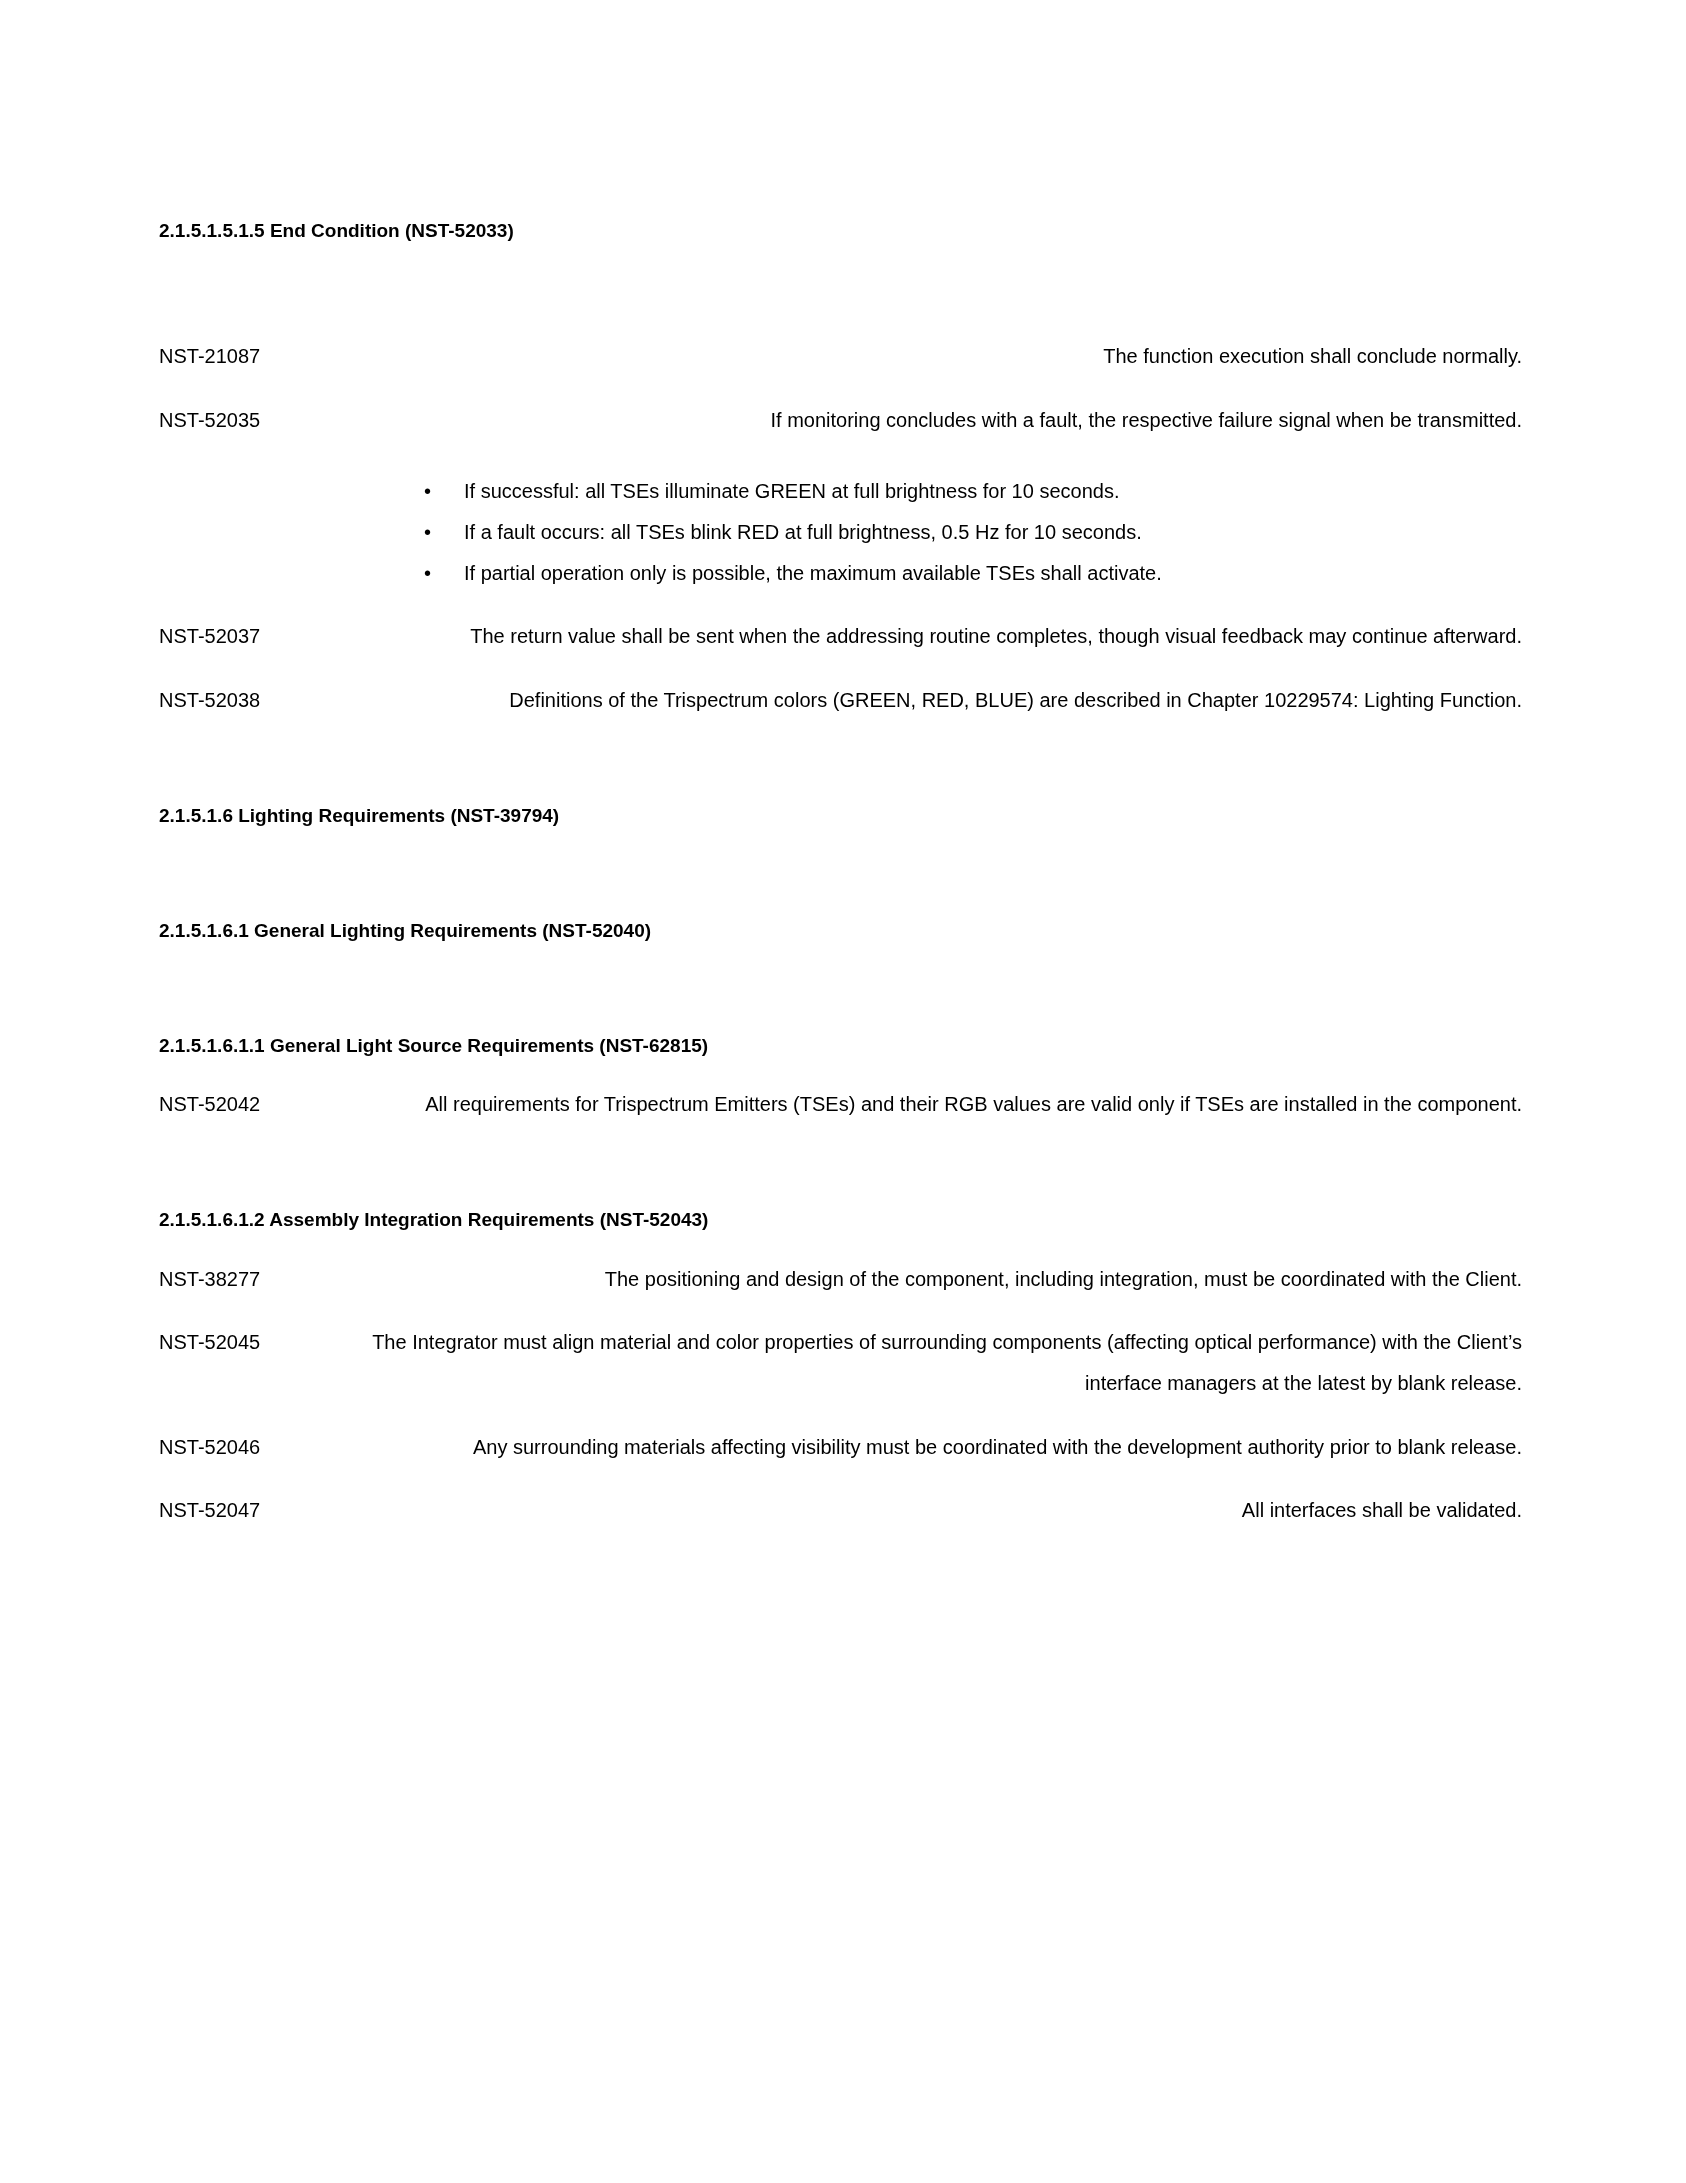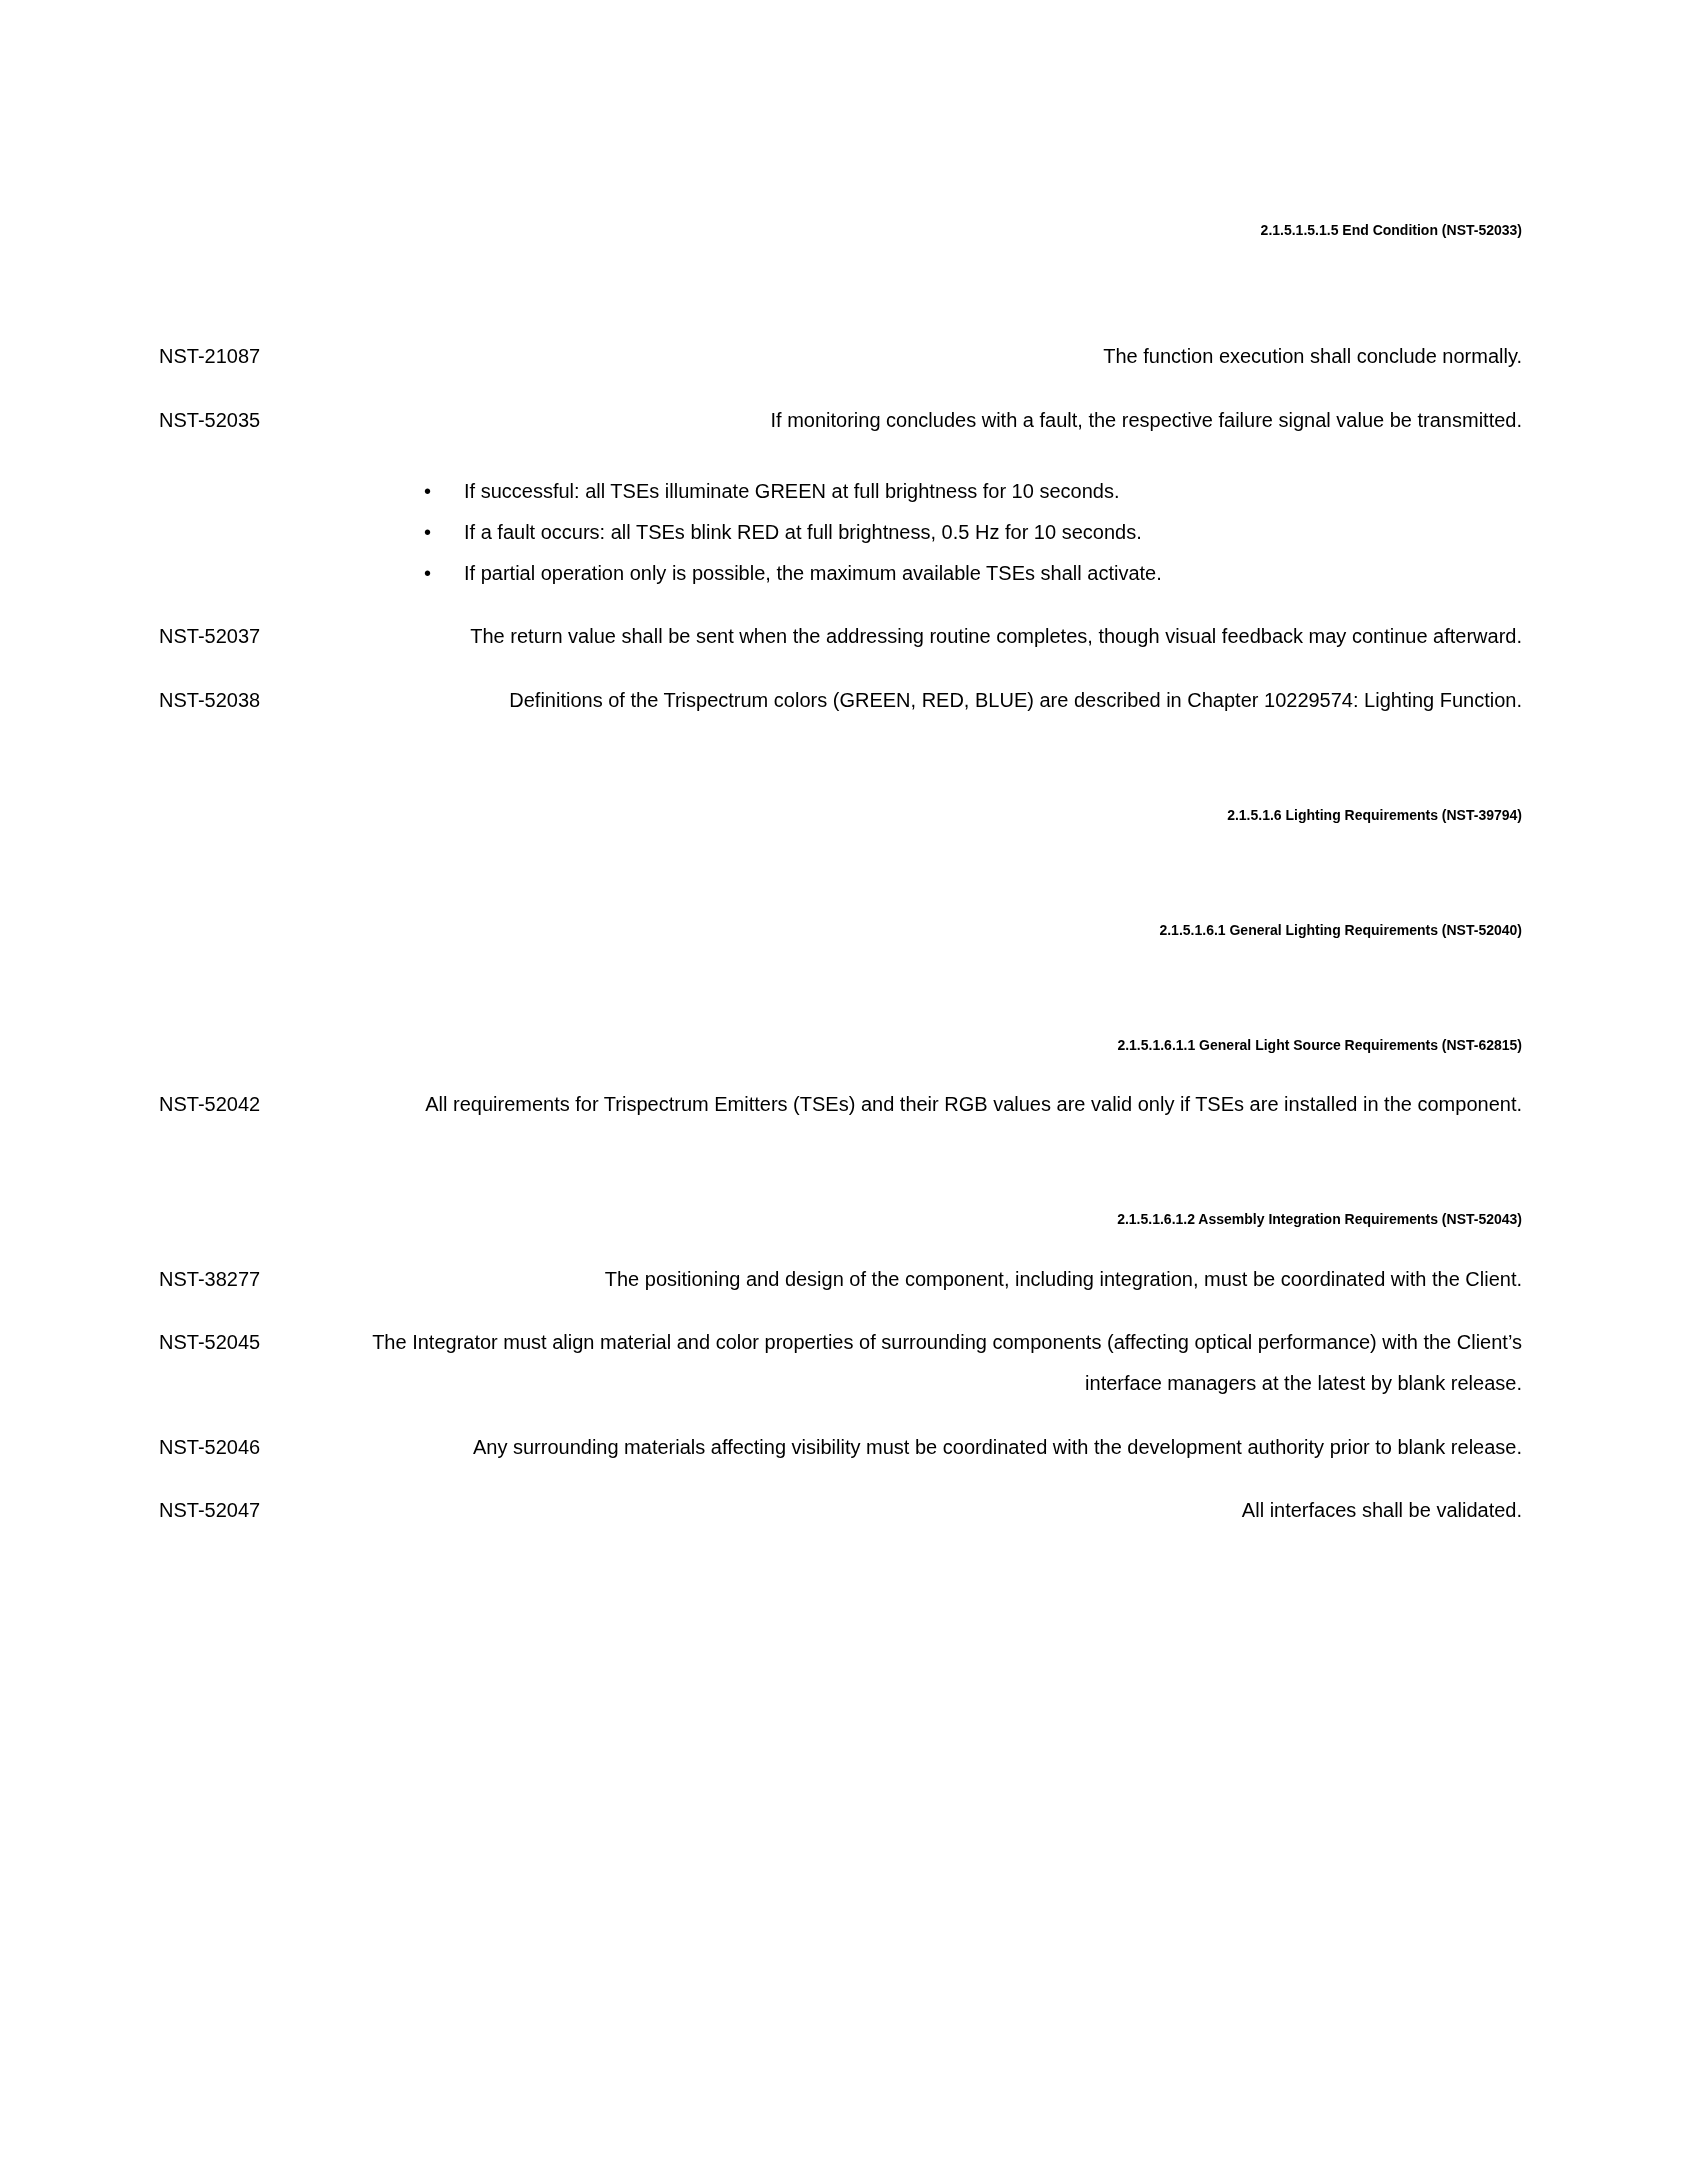--- a/index.html
+++ b/index.html
@@ -17,25 +17,24 @@
   .page {
     box-sizing: border-box;
     width: 1687px;
     height: 2183px;
     padding: 210px 165px 0 159px;
     background: #ffffff;
     font-size: 20px;
     line-height: 41px;
   }
   .doc-heading {
-    font-size: 14px;
+    font-size: 19px;
     font-weight: bold;
     line-height: 41px;
     margin: 74px 0 18.5px 0;
-    text-align: right;
   }
   .doc-heading.first {
     margin-top: 0;
   }
   .doc-heading.gap-after {
     margin-bottom: 85px;
   }
   .req {
     display: flex;
     align-items: flex-start;
@@ -77,21 +76,21 @@
 
   <div class="doc-heading first gap-after">2.1.5.1.5.1.5 End Condition (NST-52033)</div>
 
   <div class="req">
     <span class="req-id">NST-21087</span>
     <span class="req-text">The function execution shall conclude normally.</span>
   </div>
 
   <div class="req">
     <span class="req-id">NST-52035</span>
-    <span class="req-text">If monitoring concludes with a fault, the respective failure signal value be transmitted.</span>
+    <span class="req-text">If monitoring concludes with a fault, the respective failure signal when be transmitted.</span>
   </div>
 
 
   <ul class="bullets">
     <li>
       <span class="marker">•</span>
       <span class="b-text">If successful: all TSEs illuminate GREEN at full brightness for 10 seconds.</span>
     </li>
     <li>
       <span class="marker">•</span>

